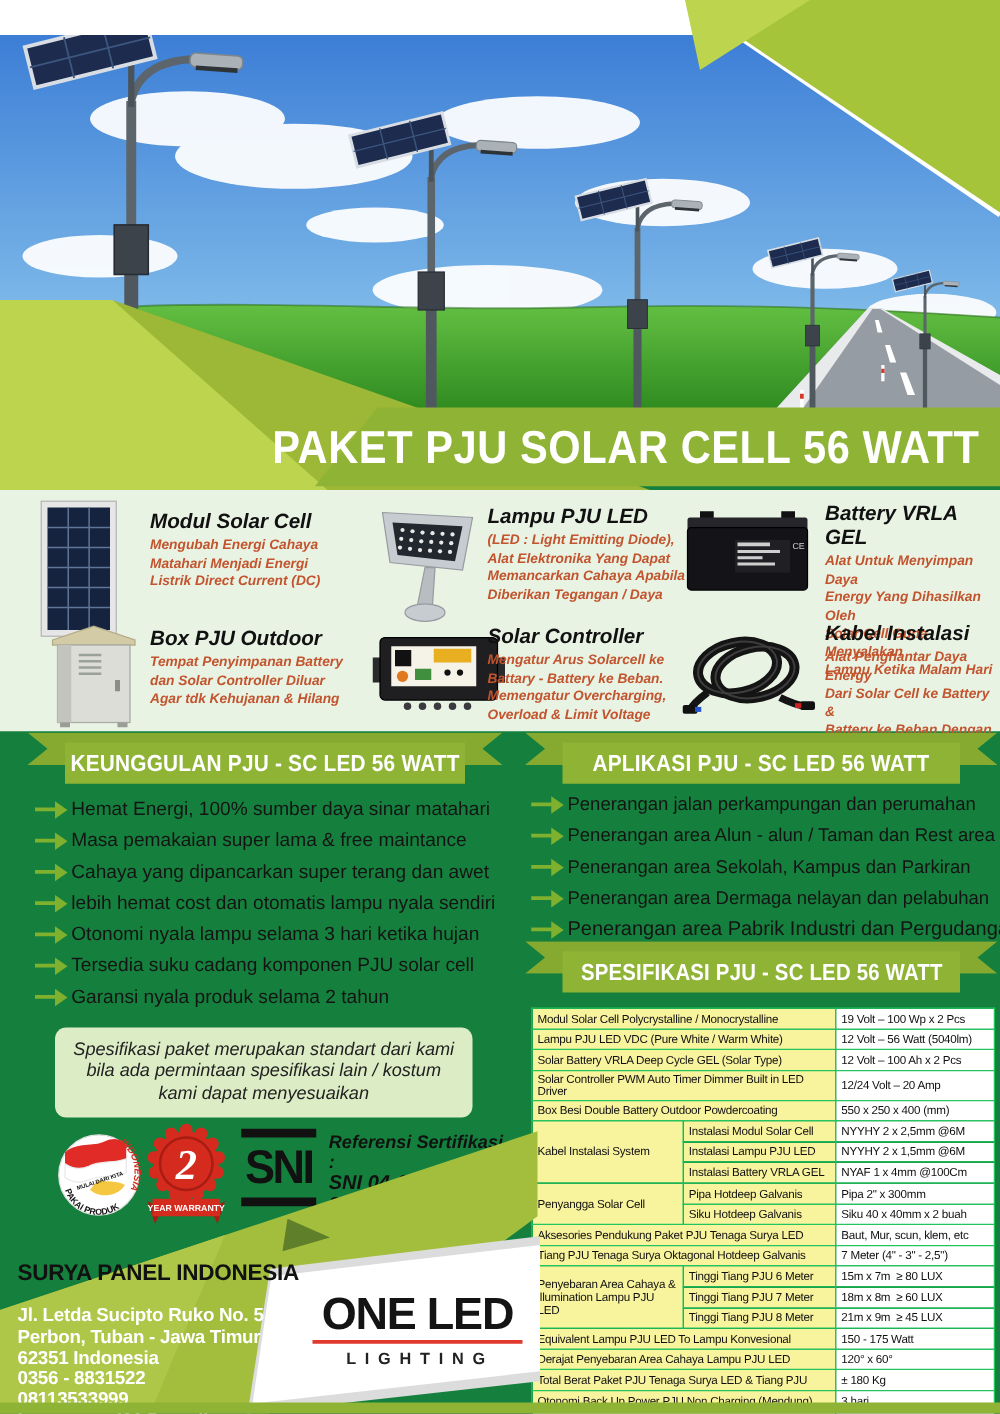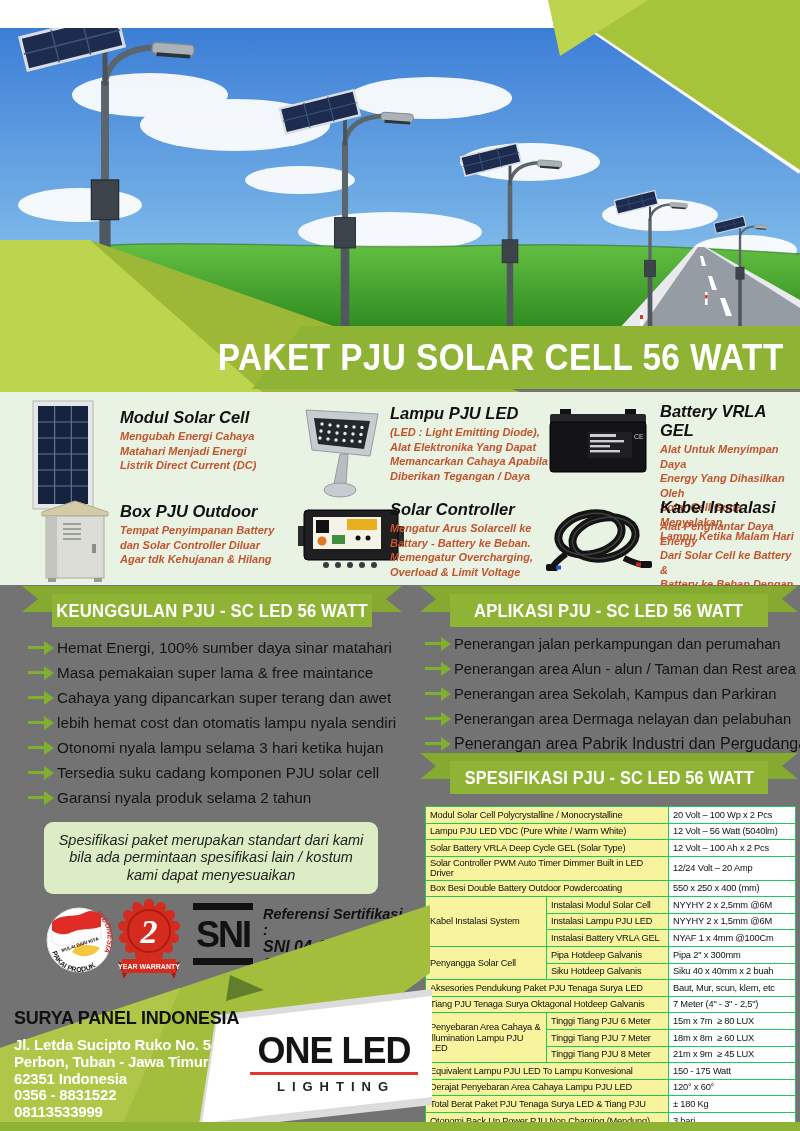--- a/index.html
+++ b/index.html
@@ -1,16 +1,16 @@
 <!DOCTYPE html>
 <html><head>
 <meta charset="utf-8">
 <style>
   html,body{margin:0;padding:0;background:#888;}
-  .page{position:relative;width:800px;height:1131px;margin:0 auto;background:#737373;overflow:hidden;
+  .page{position:relative;width:800px;height:1131px;margin:0 auto;background:#15803d;overflow:hidden;
         font-family:"Liberation Sans",sans-serif;}
   .abs{position:absolute;}
 
   
   .hero{left:0;top:0;width:800px;height:392px;}
   .hero svg{display:block;}
   .hero-title{left:240px;right:16px;top:332px;height:52px;display:flex;align-items:center;justify-content:flex-end;
 :none;}
   .hero-title span{color:#fff;font-size:37px;font-weight:800;letter-spacing:.5px;
         transform:scaleX(.9);transform-origin:right center;white-space:nowrap;}
@@ -54,21 +54,21 @@
   
   table.spec{position:absolute;left:425px;top:806px;width:370px;border-collapse:collapse;table-layout:fixed;}
   table.spec td{border:1px solid #22c55e;font-size:9.3px;color:#101010;padding:1px 4px;height:13.6px;
         line-height:1.12;letter-spacing:-.2px;overflow:hidden;}
   td.lab{background:#f8f39d;}
   td.val{background:#fff;white-space:pre-wrap;}
   td.pre{white-space:pre-line;}
 
   
   .company{left:14px;top:1008px;width:235px;}
-  .company .cname{font-size:18px;font-weight:800;color:#111;margin-bottom:8px;letter-spacing:-.2px;}
+  .company .cname{font-size:18px;font-weight:800;color:#111;margin-bottom:16px;letter-spacing:-.2px;}
   .company .cline{font-size:15px;font-weight:bold;color:#fff;line-height:16.8px;letter-spacing:-.2px;}
   .brand{left:243px;top:1032px;width:182px;text-align:center;}
   .brand .bname{font-size:36px;font-weight:900;color:#141414;letter-spacing:-1px;line-height:38px;}
   .brand .bline{width:168px;height:3px;background:#e0392e;margin:2px auto 4px auto;}
   .brand .bsub{font-size:13px;font-weight:bold;color:#222;letter-spacing:7px;margin-left:4px;}
   .bottomstrip{left:0;top:1122px;width:800px;height:9px;background:#8fb335;}
 </style>
 </head>
 <body>
 
@@ -432,21 +432,21 @@
 
   <table class="spec">
     <colgroup>
         <col style="width:121px">
         <col style="width:122px">
         <col style="width:127px">
       </colgroup>
     <tbody>
       <tr>
           <td colspan="2" class="lab">Modul Solar Cell Polycrystalline / Monocrystalline</td>
-          <td class="val">20 Volt – 100 Wp x 2 Pcs</td>
+          <td class="val">19 Volt – 100 Wp x 2 Pcs</td>
         </tr>
       <tr>
           <td colspan="2" class="lab">Lampu PJU LED VDC (Pure White / Warm White)</td>
           <td class="val">12 Volt – 56 Watt (5040lm)</td>
         </tr>
       <tr>
           <td colspan="2" class="lab">Solar Battery VRLA Deep Cycle GEL (Solar Type)</td>
           <td class="val">12 Volt – 100 Ah x 2 Pcs</td>
         </tr>
       <tr>

